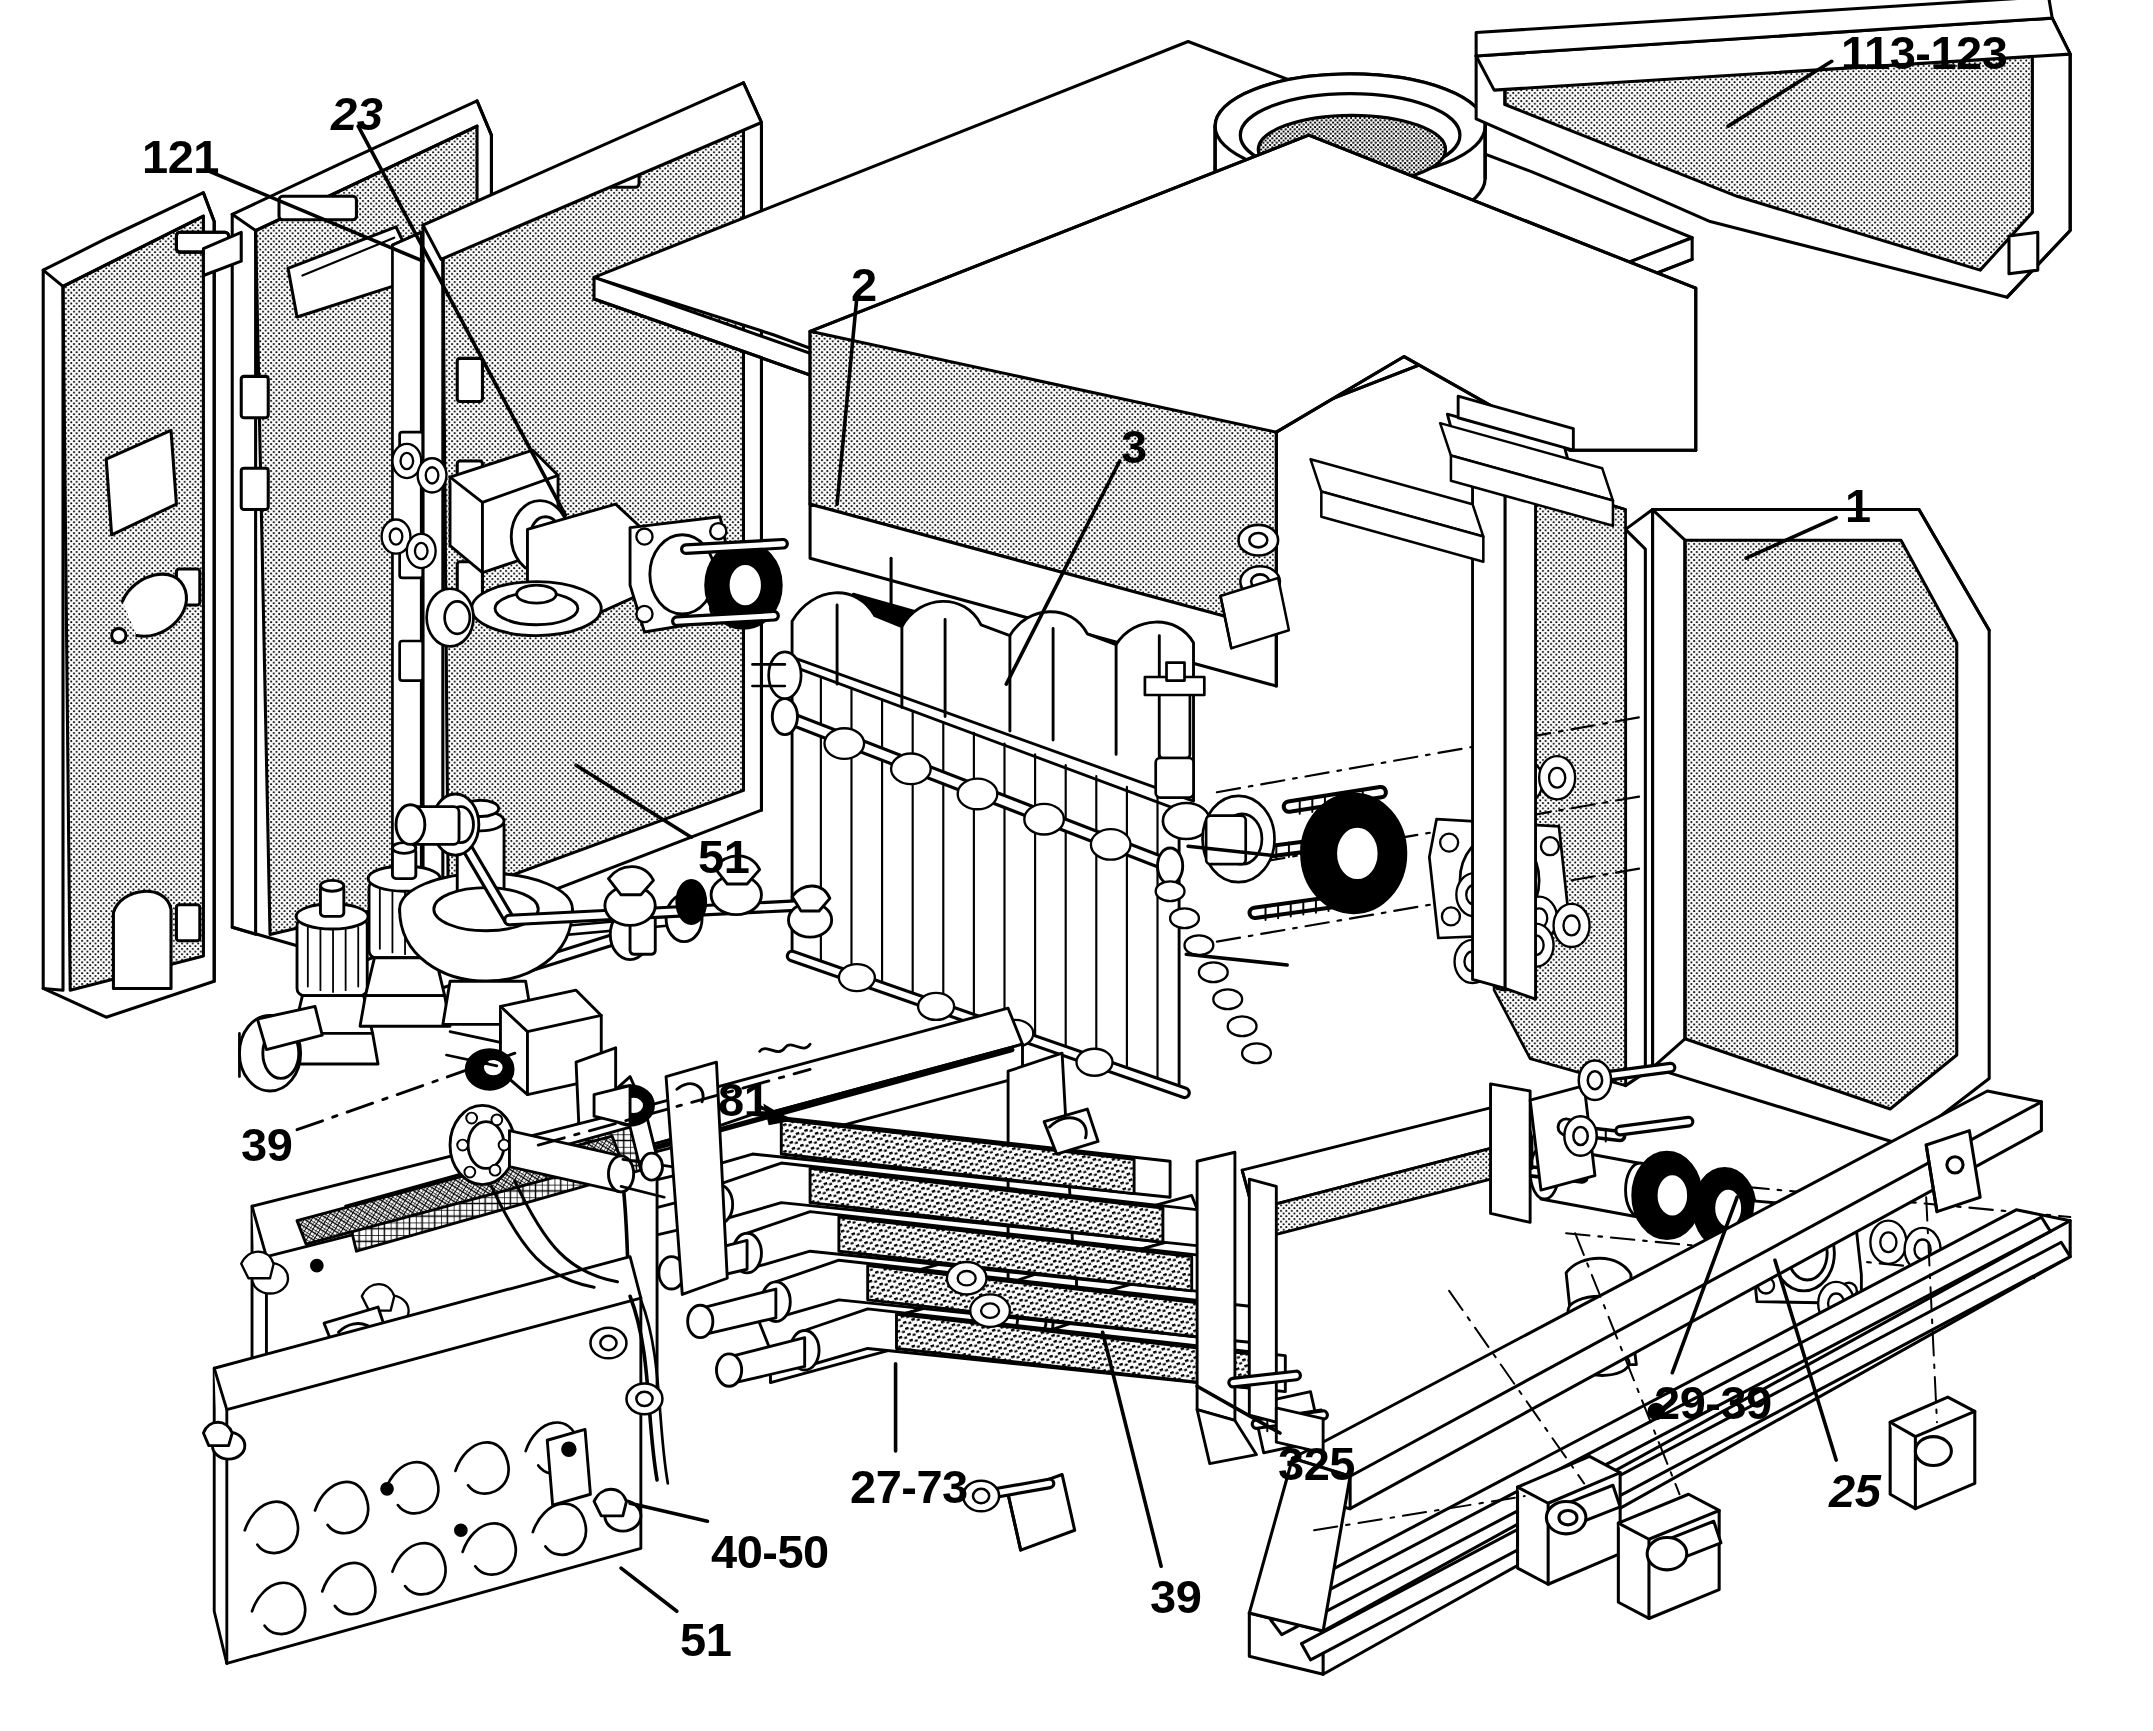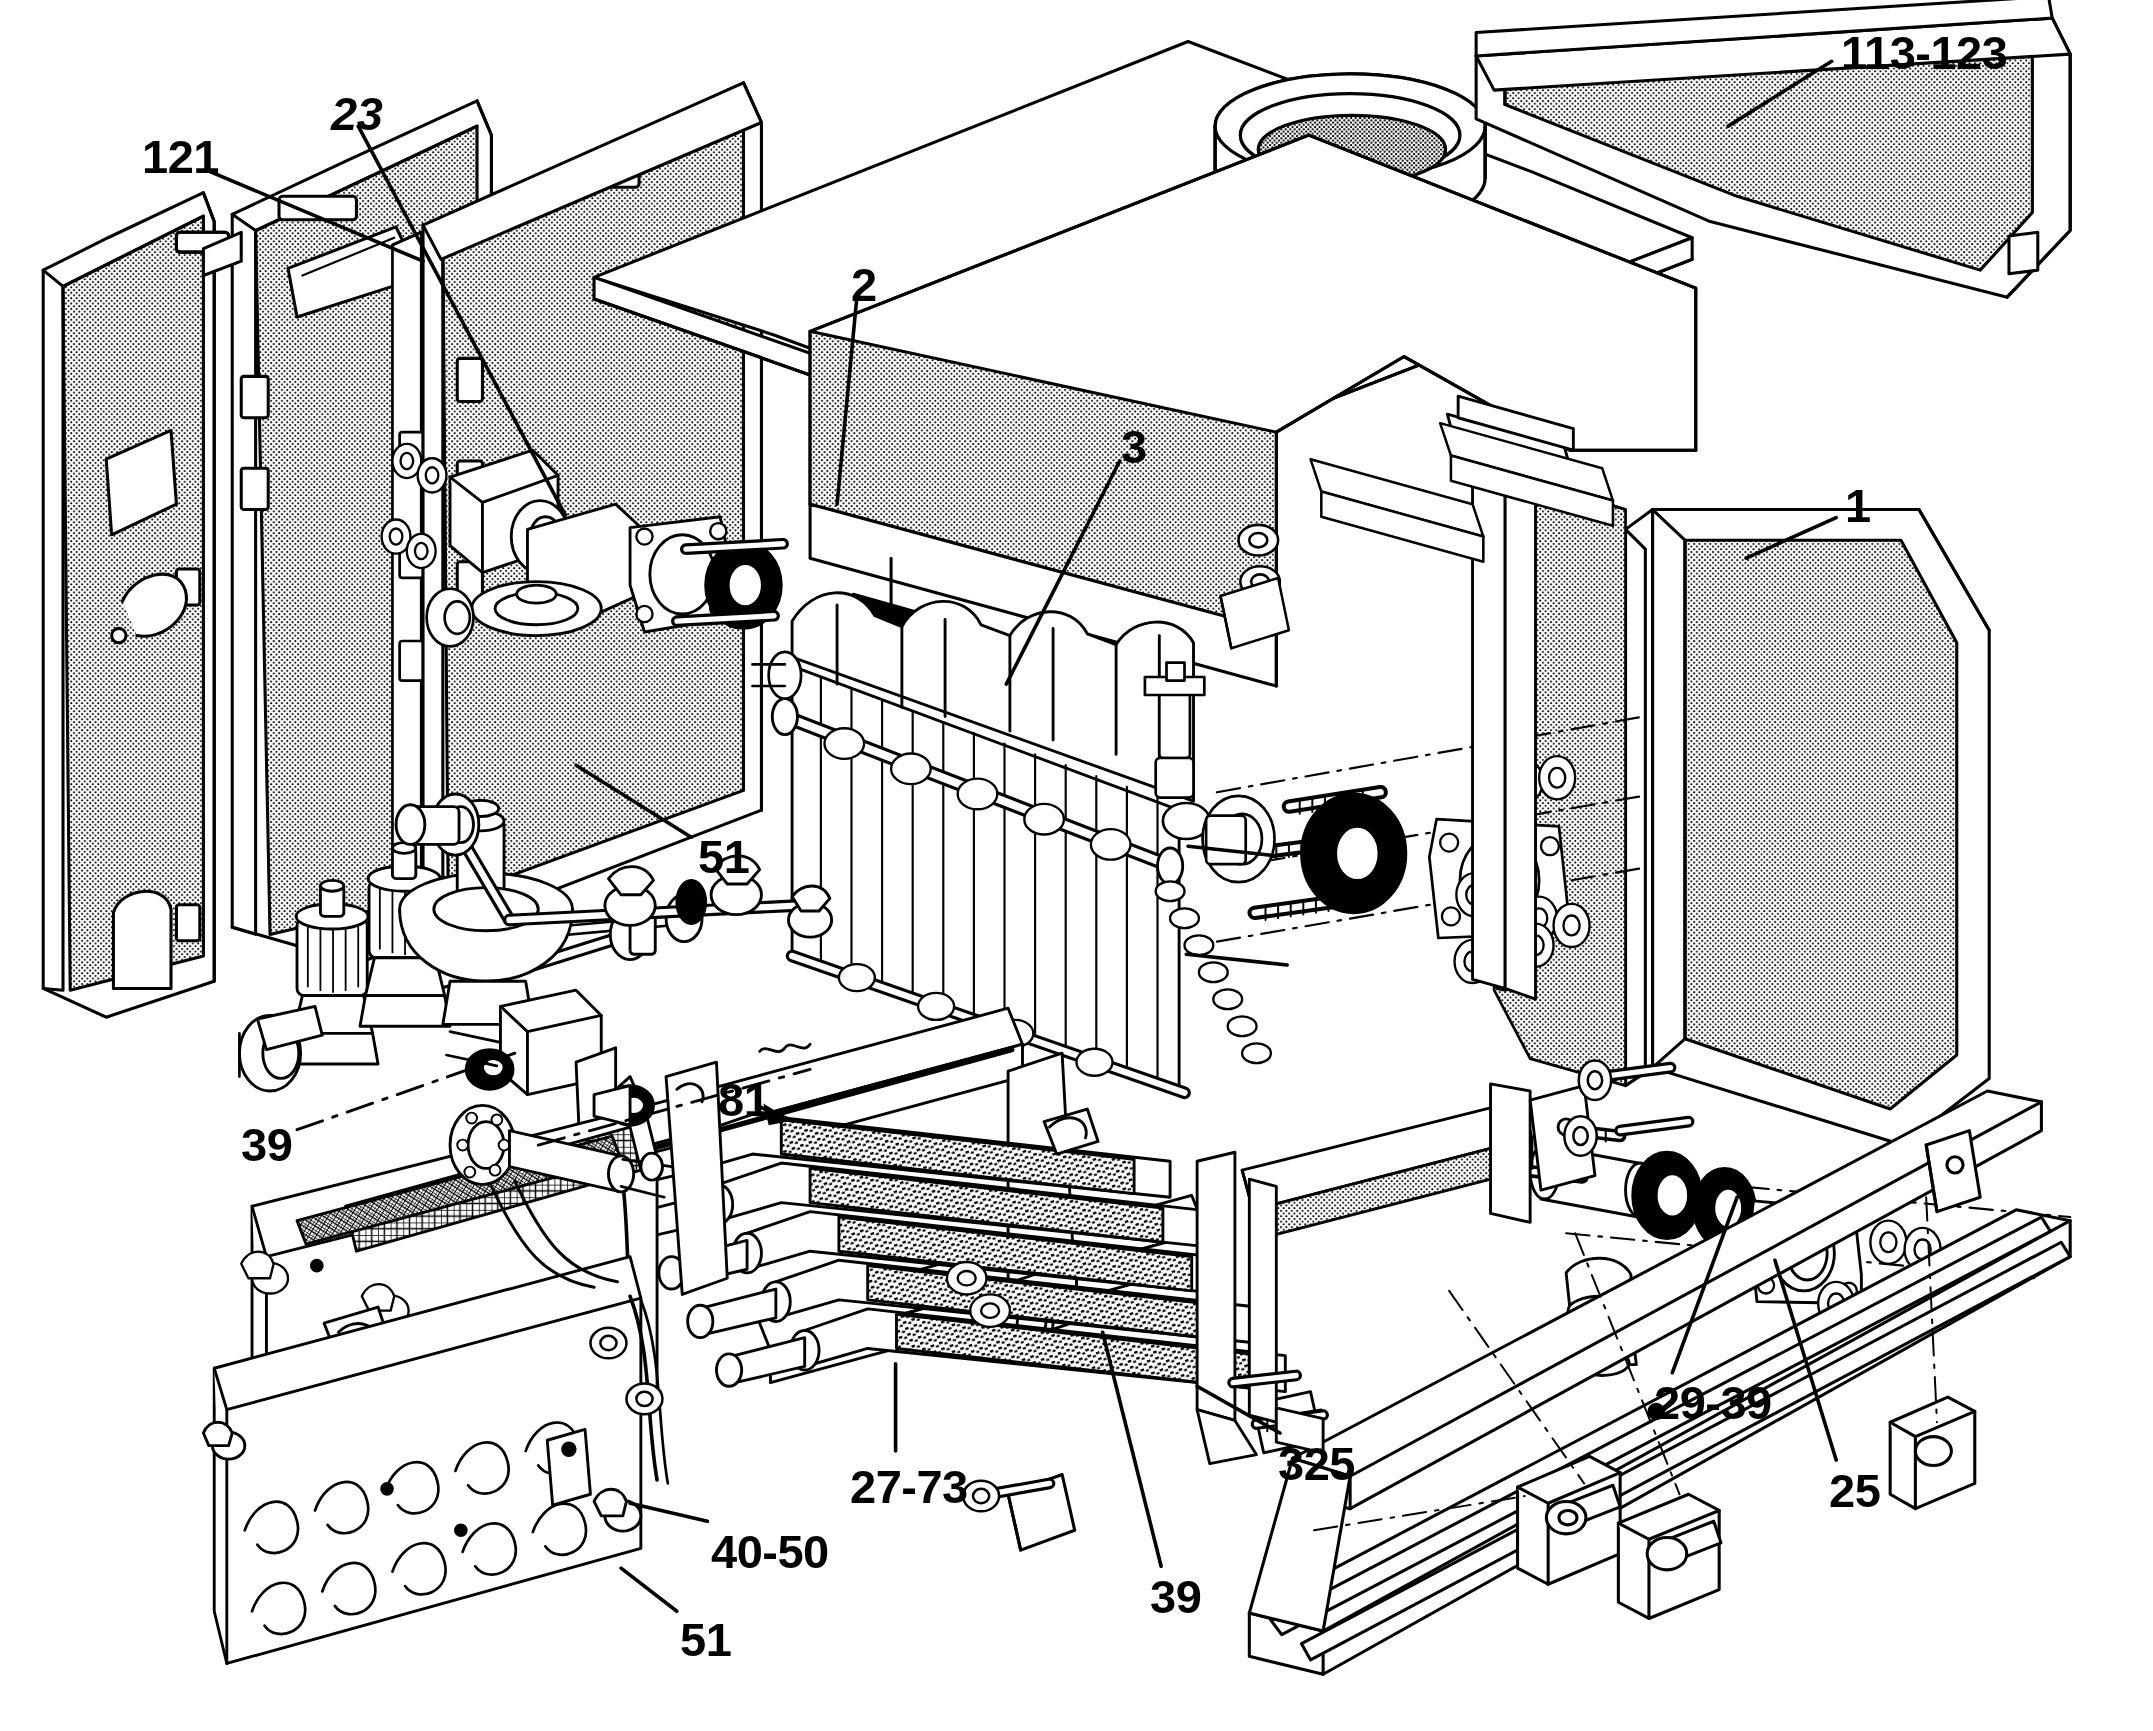--- a/index.html
+++ b/index.html
@@ -891,16 +891,16 @@
 <div class="callout" style="left:1845px; top:482px;">1</div>
 <div class="callout" style="left:698px; top:833px;">51</div>
 <div class="callout" style="left:241px; top:1121px;">39</div>
 <div class="callout" style="left:718px; top:1076px;">81</div>
 <div class="callout" style="left:850px; top:1463px;">27-73</div>
 <div class="callout" style="left:711px; top:1528px;">40-50</div>
 <div class="callout" style="left:680px; top:1616px;">51</div>
 <div class="callout" style="left:1150px; top:1573px;">39</div>
 <div class="callout" style="left:1278px; top:1440px;">325</div>
 <div class="callout" style="left:1654px; top:1379px;">29-39</div>
-<div class="callout" style="left:1829px; top:1467px;">25</div>
+<div class="callout" style="left:1829px; top:1467px;font-style:italic;">25</div>
 
 </div>
 
 
 </body></html>

